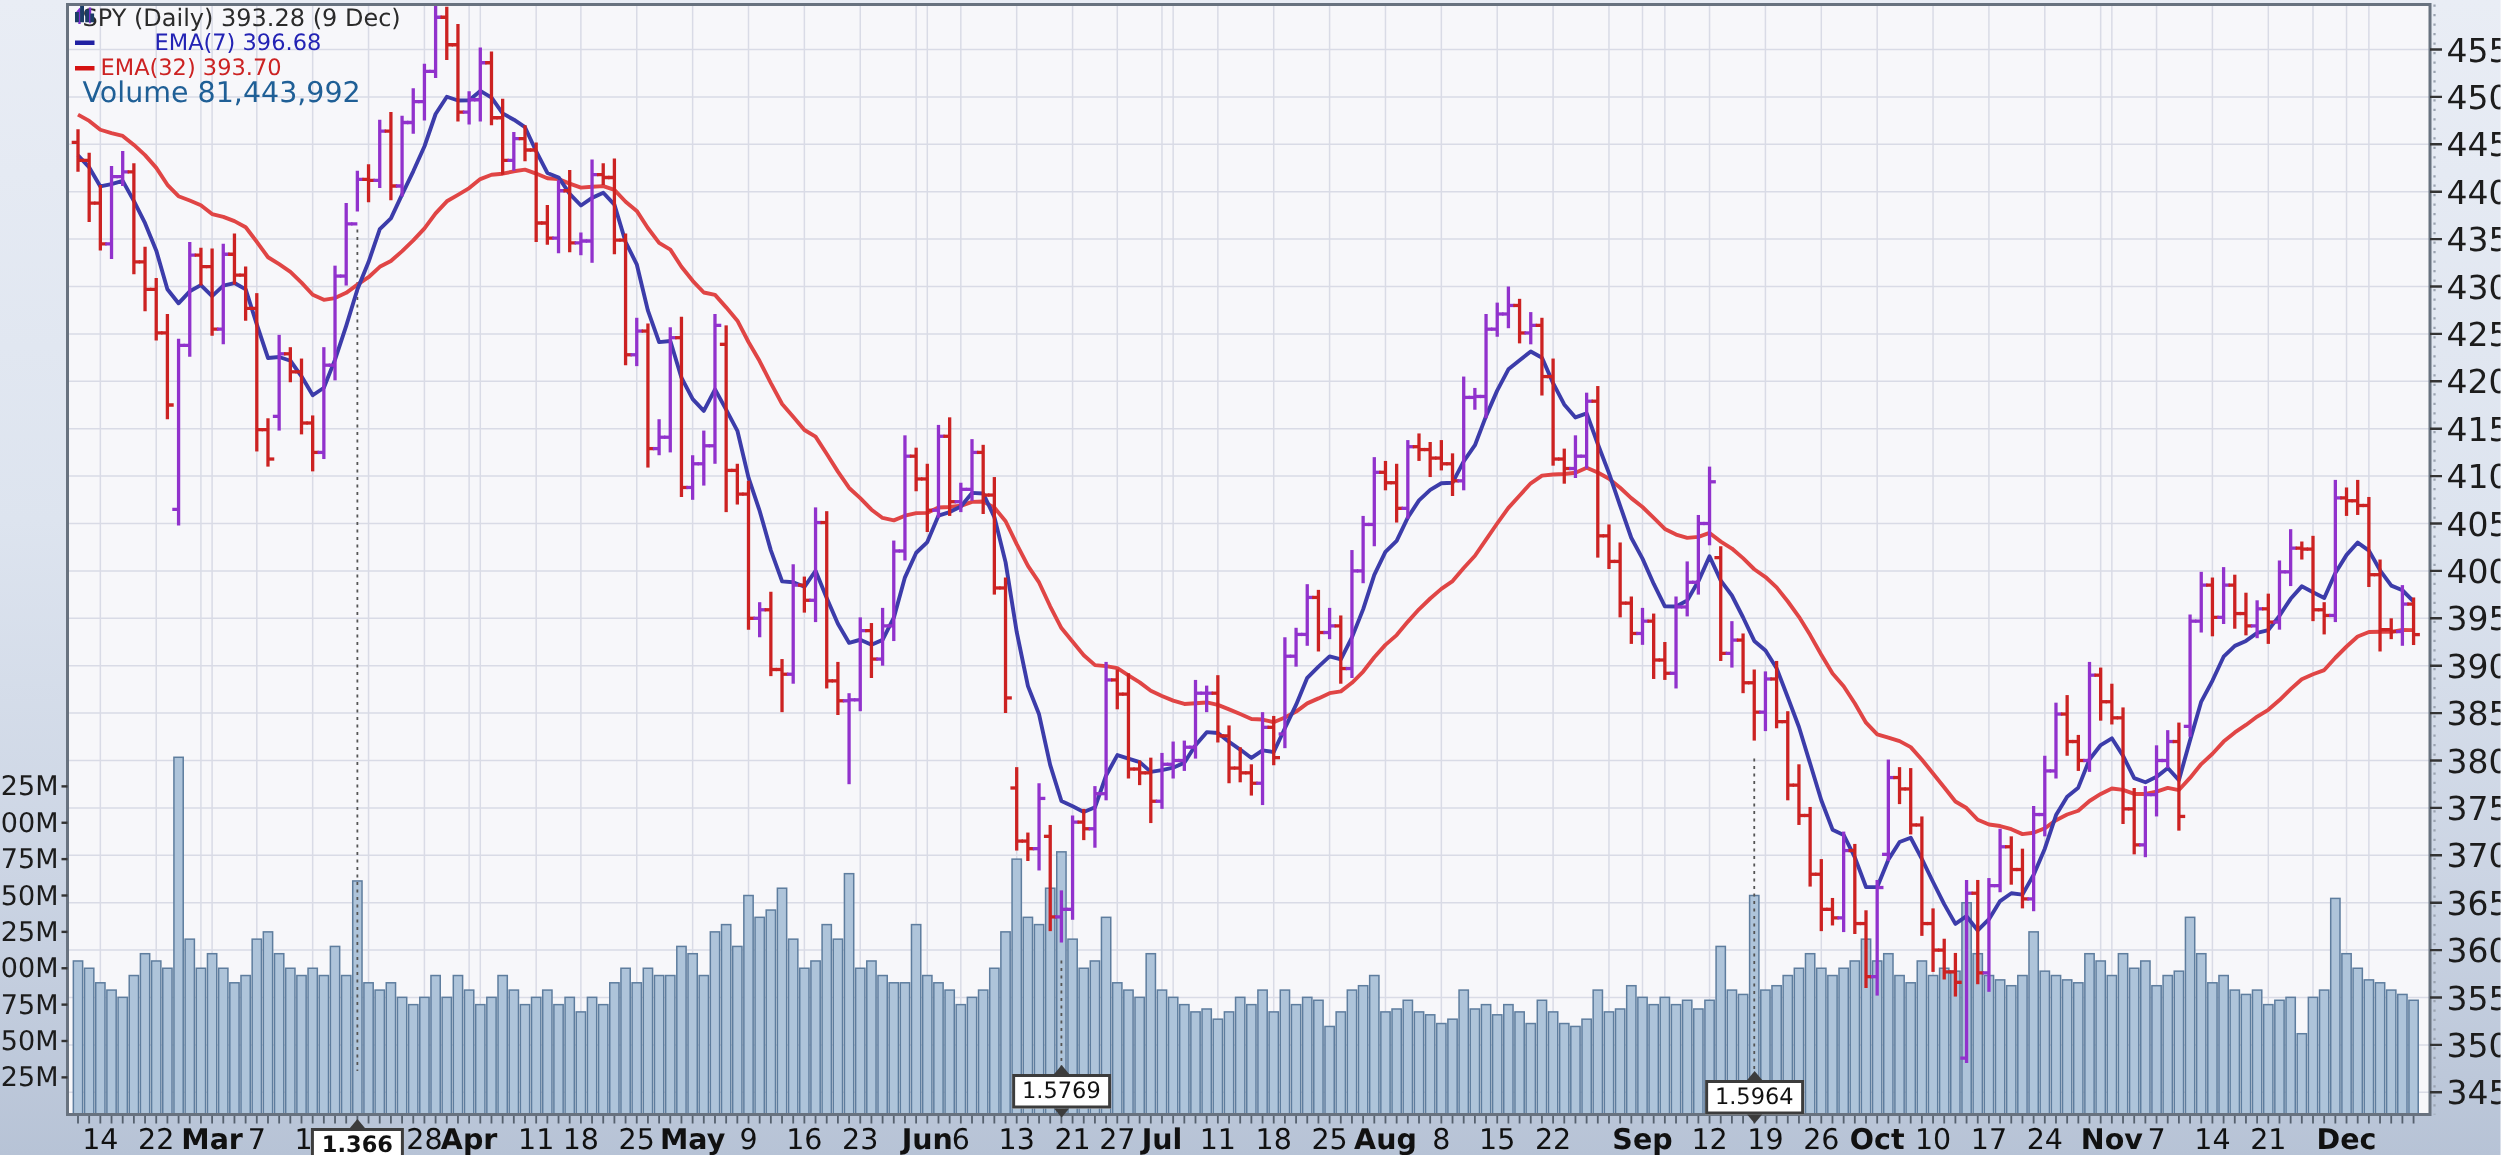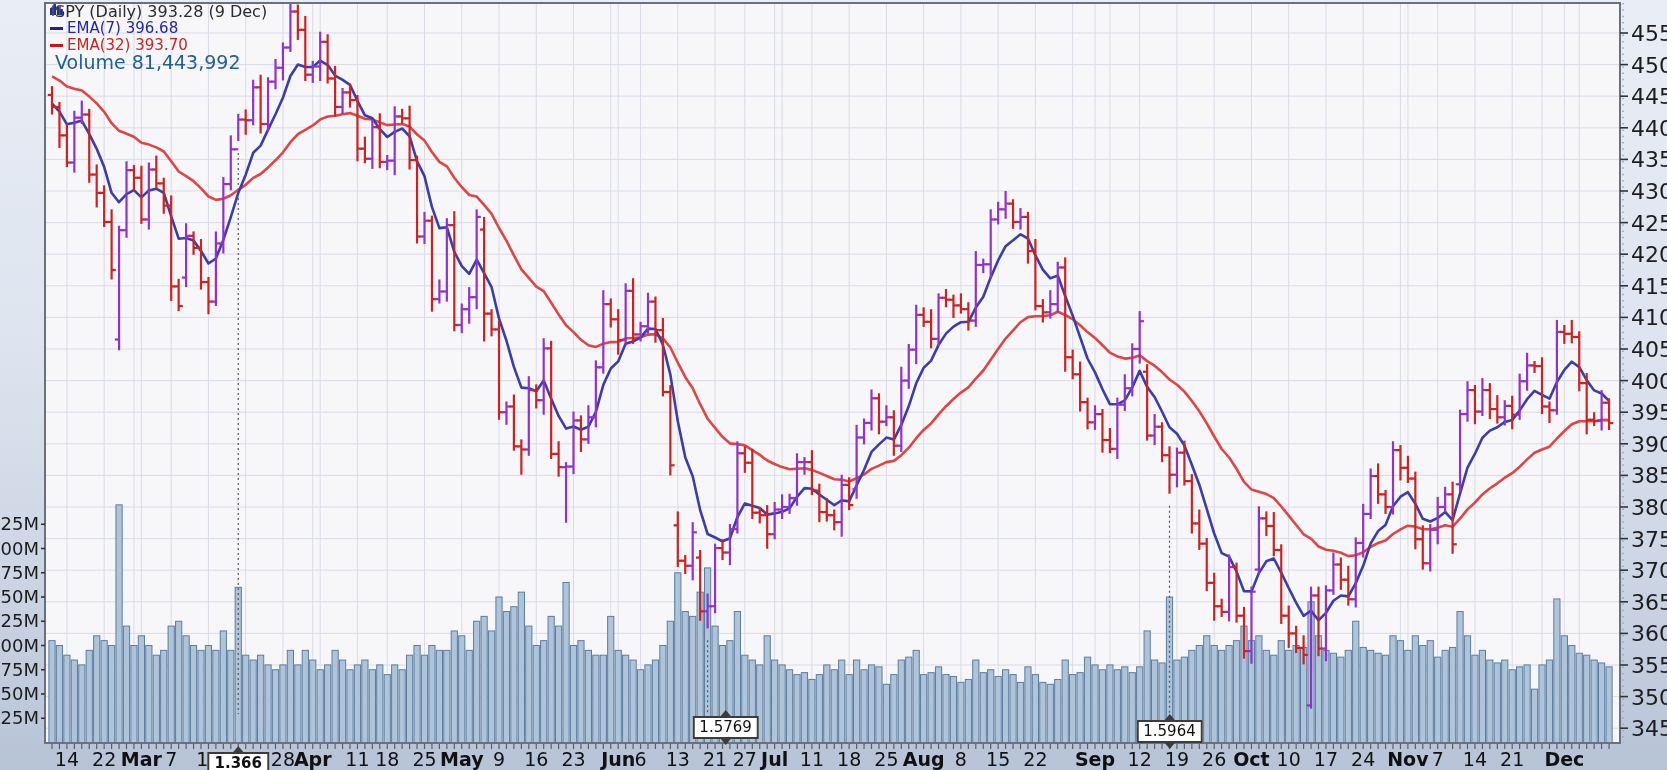--- a/index.html
+++ b/index.html
@@ -10,21 +10,21 @@
     -webkit-font-smoothing:none;
   }
   svg{position:absolute;left:0;top:0;}
   .legend{
     position:absolute;left:50px;top:3px;z-index:5;line-height:17px;
   }
   .legend .row{display:flex;align-items:center;height:17px;white-space:nowrap;}
   .legend .title-row{font-size:16px;color:#2b2b2b;}
   .legend .sw{display:inline-block;width:13px;height:3px;margin-right:4px;}
   .legend .ic{margin-right:5px;display:inline-flex;}
-  .t-fast{color:#2323b4;font-size:15px;}
+  .t-fast{color:#2323b4;font-size:15px;margin-left:36px;}
   .t-slow{color:#cc2222;font-size:15px;}
   .t-vol{color:#1f5f96;font-size:19px;}
   .divlabel{
     position:absolute;z-index:6;background:#ffffff;border:2px solid #3c3c3c;
     color:#111;font-size:15px;padding:0 5px;height:19px;line-height:19px;
     transform:translateX(-50%);white-space:nowrap;
   }
   .divlabel .notch-top{
     position:absolute;left:50%;top:-8px;transform:translateX(-50%);
     width:0;height:0;border-left:5px solid transparent;border-right:5px solid transparent;
@@ -1744,15 +1744,15 @@
           <rect x="0" y="5" width="2.6" height="7" fill="#1b3c66"></rect>
           <rect x="3.4" y="1" width="2.6" height="11" fill="#1b3c66"></rect>
           <rect x="6.8" y="3.5" width="2.6" height="8.5" fill="#1b3c66"></rect>
           <rect x="10.2" y="6" width="2.6" height="6" fill="#1b3c66"></rect>
         </svg>
       </span>
       <span class="t-vol">Volume 81,443,992</span>
     </div>
   </div>
 <div class="divlabel" style="left: 238.25px; top: 752px; font-weight: bold;">1.366<div class="notch-top"></div><div class="notch-bot"></div></div>
-    <div class="divlabel" style="left: 707.6px; top: 716px; margin-left: 18px;">1.5769<div class="notch-top"></div><div class="notch-bot"></div></div>
+    <div class="divlabel" style="left: 707.6px; top: 716px;">1.5769<div class="notch-top"></div><div class="notch-bot"></div></div>
     <div class="divlabel" style="left: 1169.5px; top: 720px; text-align: center;">1.5964<div class="notch-top"></div><div class="notch-bot"></div></div>
   </div>
 
 </body></html>

